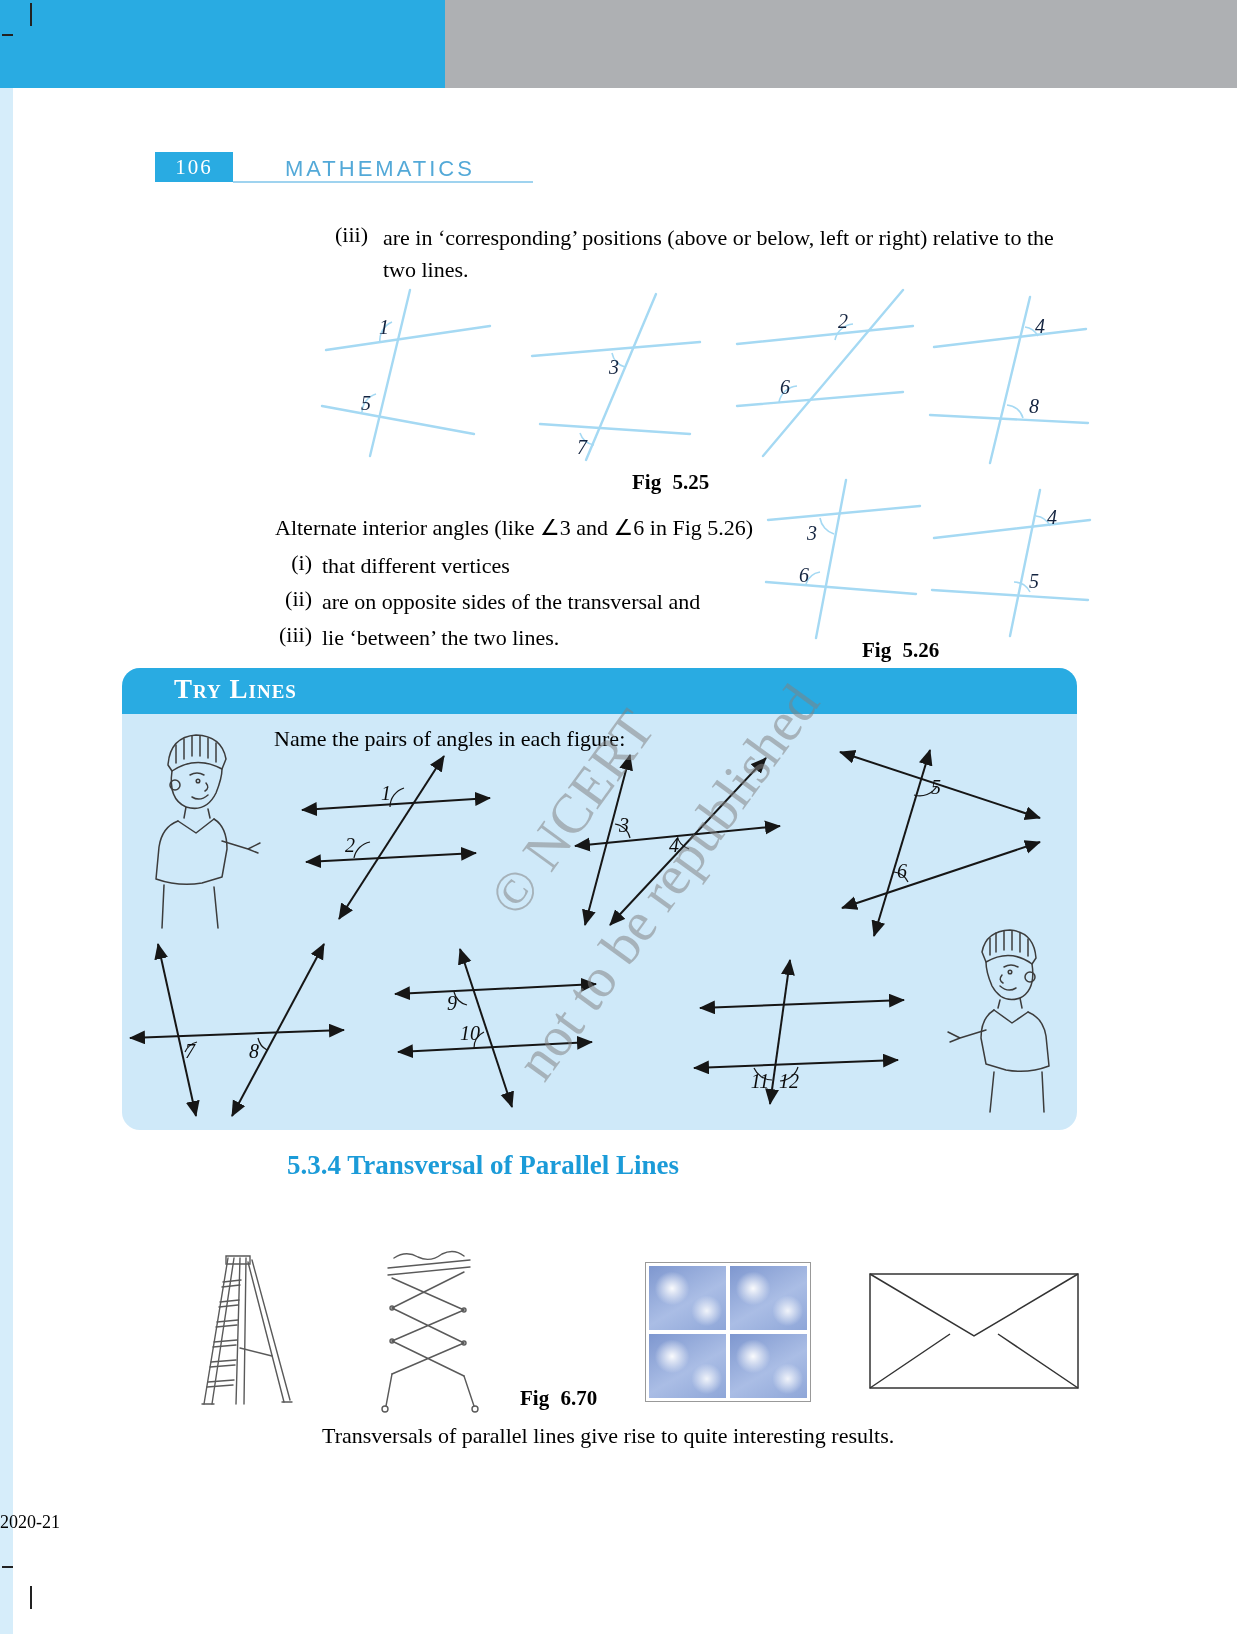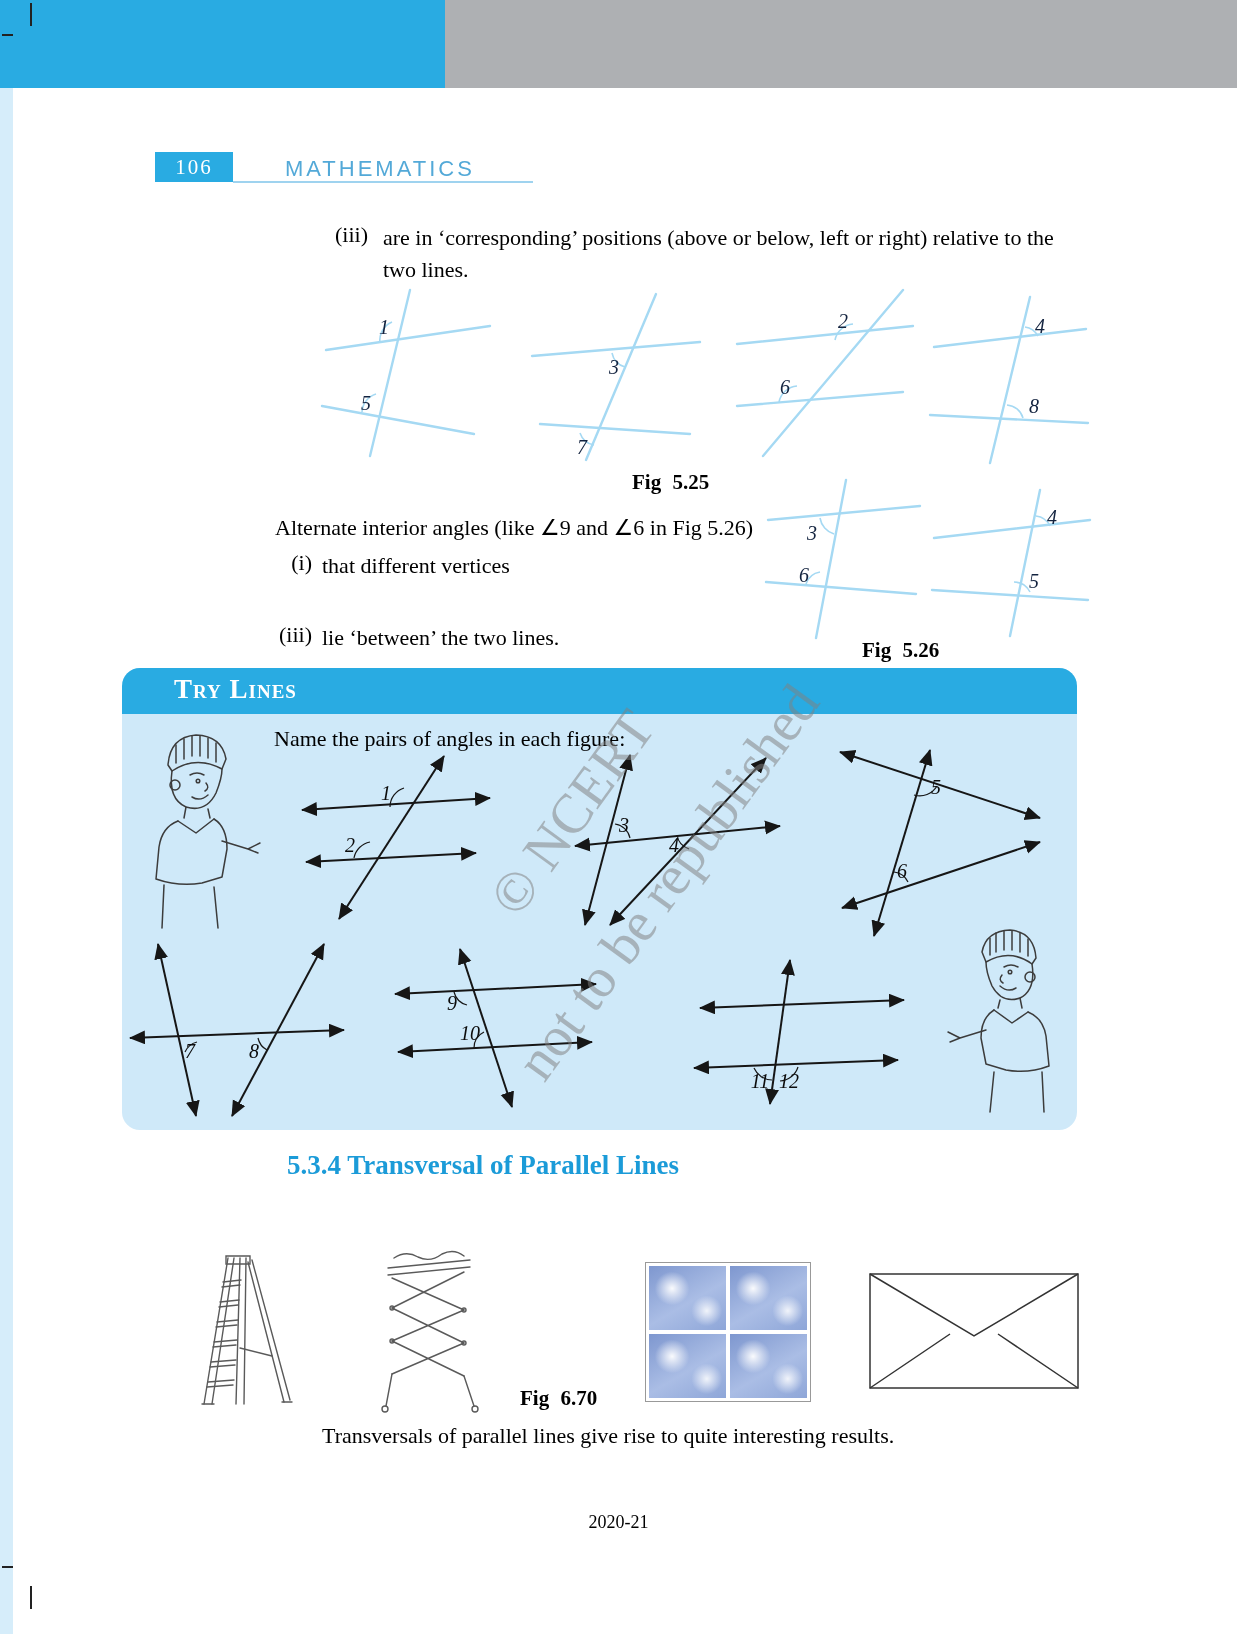--- a/index.html
+++ b/index.html
@@ -55,21 +55,21 @@
   .section-heading { left:287px; top:1150px; color:#1b9bd8; font-weight:bold; font-size:27px; }
 
   .window { left:645px; top:1262px; width:166px; height:140px; border:1px solid #999;
             background:#fff; display:grid; grid-template-columns:1fr 1fr;
             grid-template-rows:1fr 1fr; gap:4px; padding:3px; }
   .pane { background:
             radial-gradient(closest-side at 30% 35%, rgba(255,255,255,.95), rgba(255,255,255,0) 75%),
             radial-gradient(closest-side at 75% 70%, rgba(255,255,255,.85), rgba(255,255,255,0) 80%),
             linear-gradient(150deg,#7e97cf 0%, #aabde5 55%, #8ea6d8 100%); }
 
-  .footer { left:0; top:1512px; width:1237px; text-align:center; font-size:18px; }
+  .footer { left:0; top:1512px; width:1237px; font-size:18px; }
 </style>
 </head>
 <body>
 
 <div class="page">
 
   <div class="abs topbar-blue"></div>
   <div class="abs topbar-gray"></div>
   <div class="abs left-strip"></div>
   <div class="abs cropmark" style="left:30px;top:3px;width:2px;height:23px"></div>
@@ -115,24 +115,28 @@
     <line class="bline" x1="102" y1="2" x2="62" y2="168"></line>
     <line class="bline" x1="6" y1="52" x2="158" y2="34"></line>
     <line class="bline" x1="2" y1="120" x2="160" y2="128"></line>
     <path class="barc" d="M 97 32 A 18 18 0 0 1 110 41"></path>
     <path class="barc" d="M 79 110 A 18 18 0 0 1 95 123"></path>
     <text class="ang" x="112" y="38">4</text>
     <text class="ang" x="106" y="118">8</text>
   </svg>
   <div class="abs caption" style="left:632px;top:470px">Fig 5.25</div>
 
-  <div class="abs body-text" style="left:275px;top:512px">Alternate interior angles (like ∠9 and ∠6 in Fig 5.26)</div>
+  <div class="abs body-text" style="left:275px;top:512px">Alternate interior angles (like ∠3 and ∠6 in Fig 5.26)</div>
   <div class="abs" style="left:262px;top:550px;display:flex">
     <span class="marker" style="width:50px;text-align:right;margin-right:10px">(i)</span>
     <span class="body-text">that different vertices</span>
+  </div>
+  <div class="abs" style="left:262px;top:586px;display:flex">
+    <span class="marker" style="width:50px;text-align:right;margin-right:10px">(ii)</span>
+    <span class="body-text">are on opposite sides of the transversal and</span>
   </div>
   <div class="abs" style="left:262px;top:622px;display:flex">
     <span class="marker" style="width:50px;text-align:right;margin-right:10px">(iii)</span>
     <span class="body-text">lie ‘between’ the two lines.</span>
   </div>
 
   <svg class="abs" style="left:758px;top:478px" width="170" height="165">
     <line class="bline" x1="88" y1="2" x2="58" y2="160"></line>
     <line class="bline" x1="10" y1="42" x2="162" y2="28"></line>
     <line class="bline" x1="8" y1="104" x2="158" y2="116"></line>

